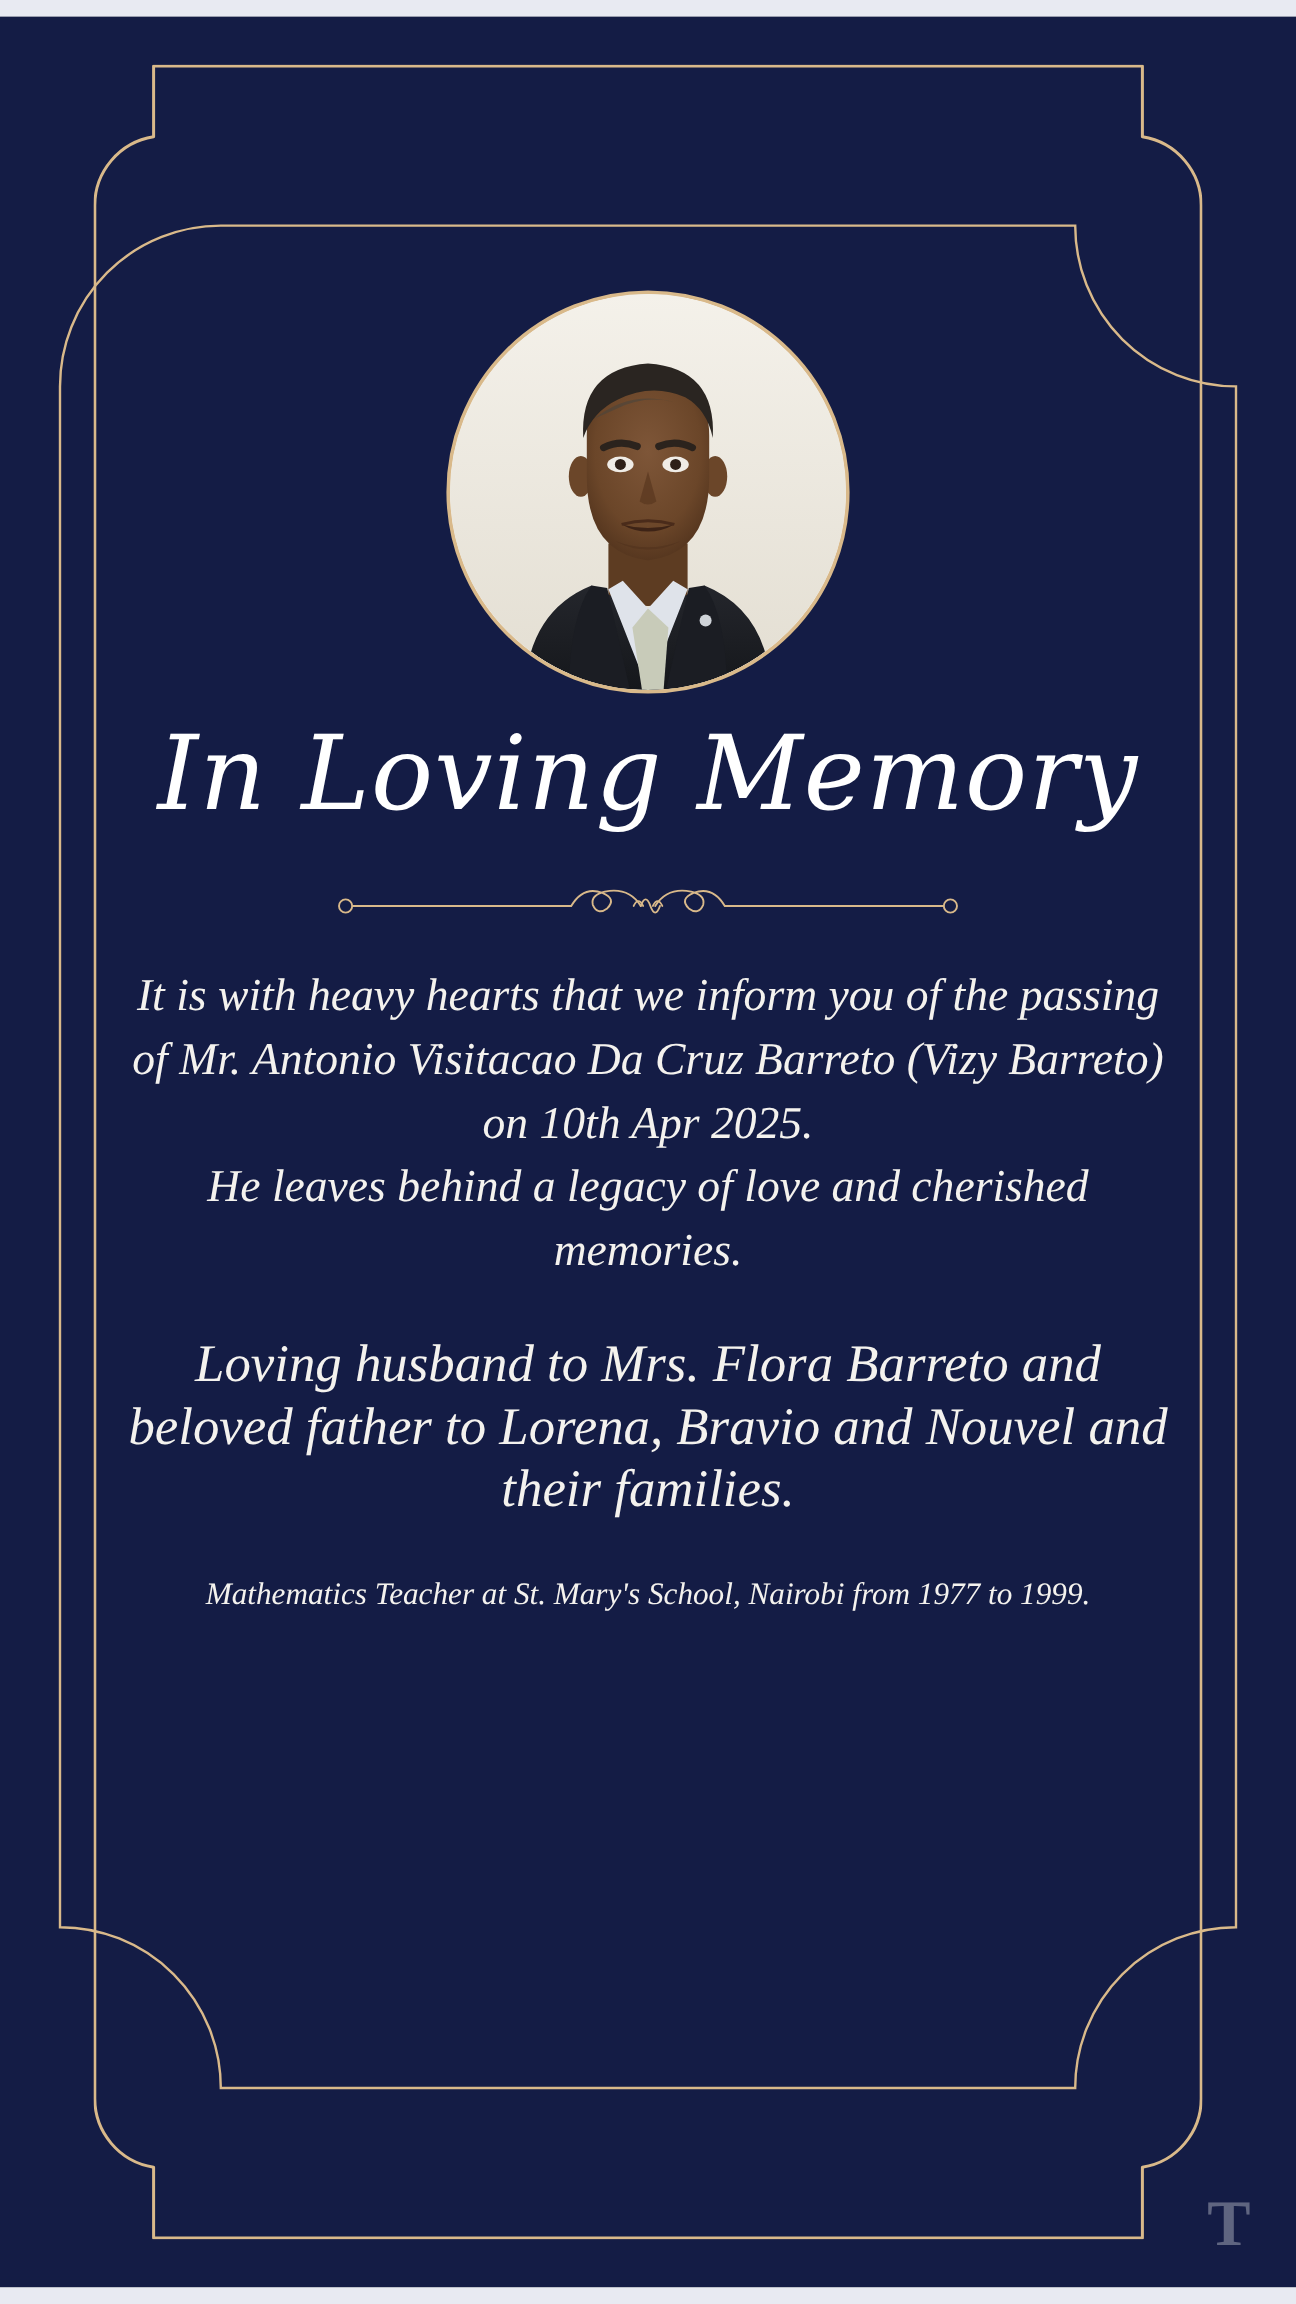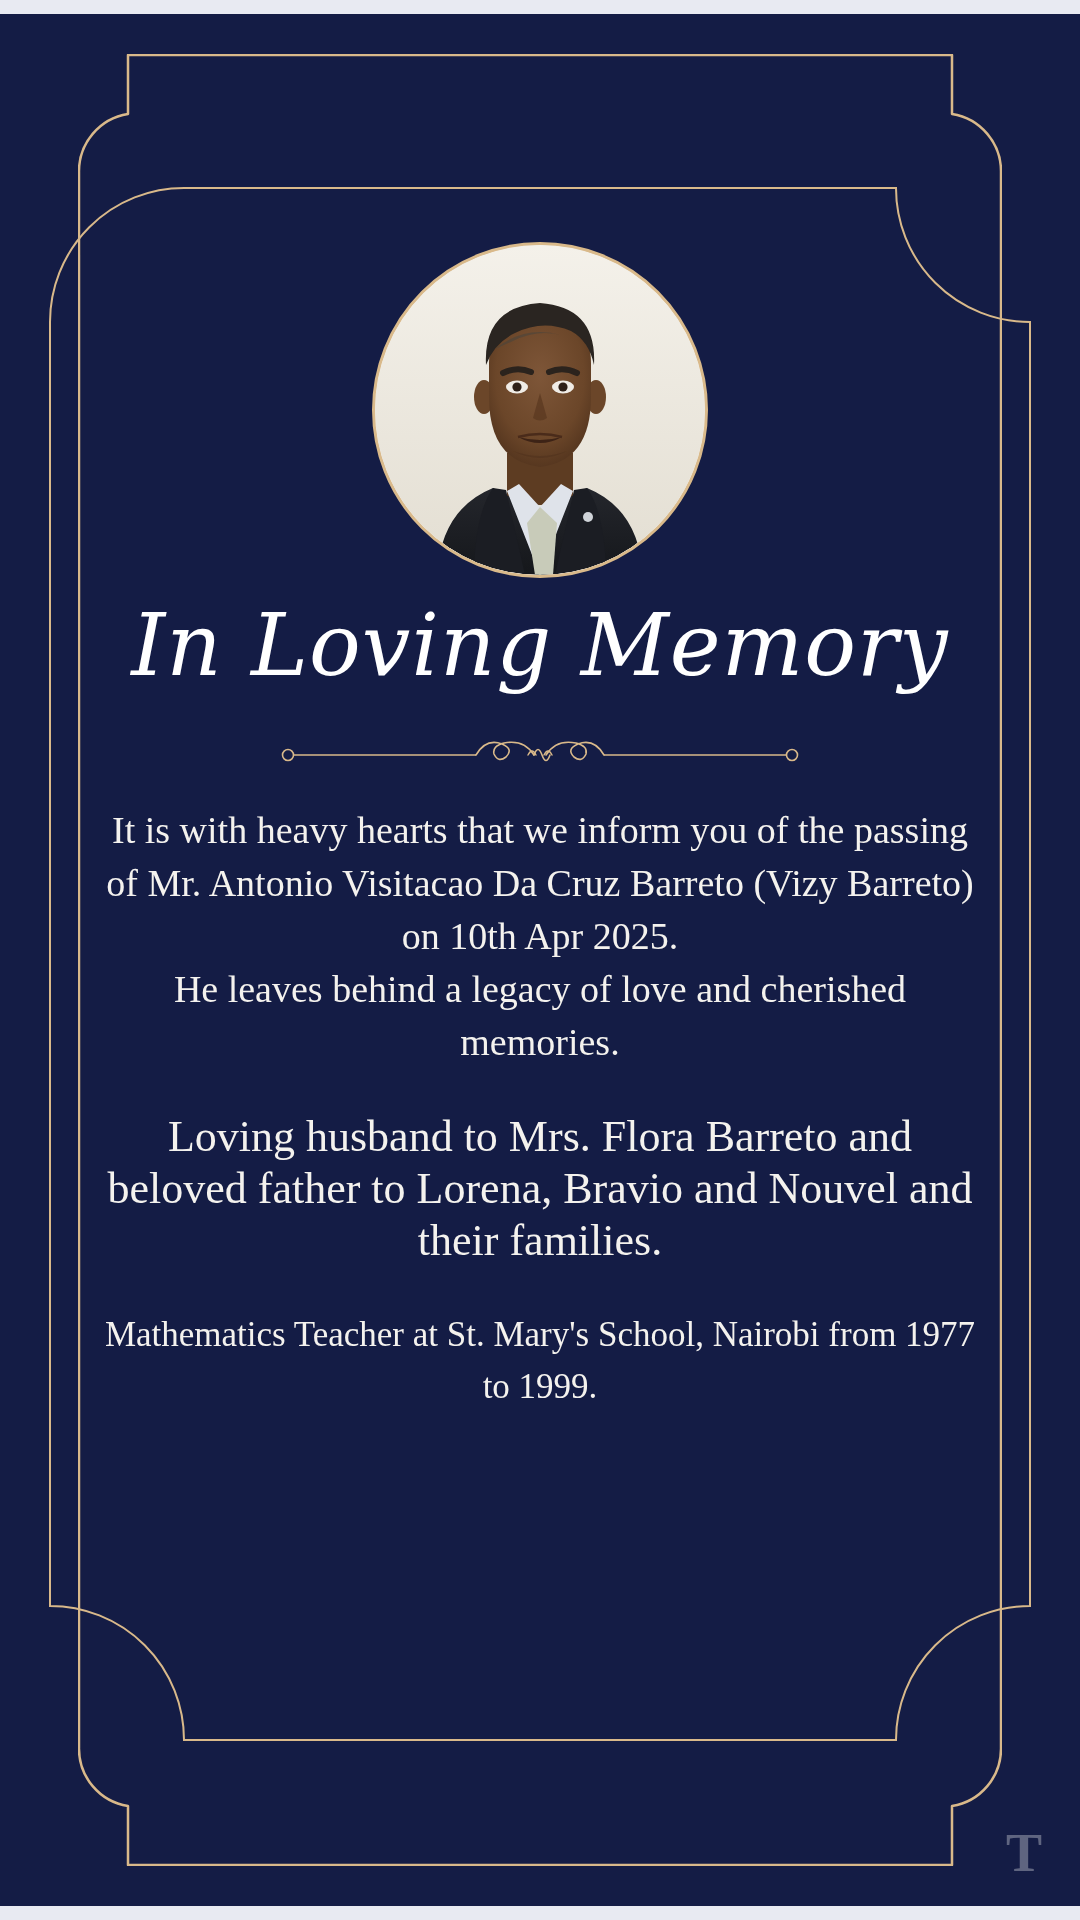--- a/index.html
+++ b/index.html
@@ -101,25 +101,25 @@
     position: absolute;
     left: 96px;
     top: 790px;
     width: 888px;
     text-align: center;
     color: #f4f2ee;
     font-family: "Liberation Serif", serif;
     font-size: 37px;
     line-height: 52px;
   }
-  .para { margin: 0; }
+  .para { margin: 0; font-style: italic; }
   .para + .para { margin-top: 42px; }
   .para.p1 { font-size: 38px; line-height: 53px; }
   .para.p2 { font-size: 44px; line-height: 52px; }
-  .para.p3 { font-size: 35px; line-height: 52px; }
+  .para.p3 { font-size: 26px; line-height: 40px; }
 
   
   .watermark {
     position: absolute;
     right: 38px;
     bottom: 26px;
     color: rgba(255,255,255,0.32);
     font-family: "Liberation Serif", serif;
     font-size: 54px;
     font-weight: bold;

